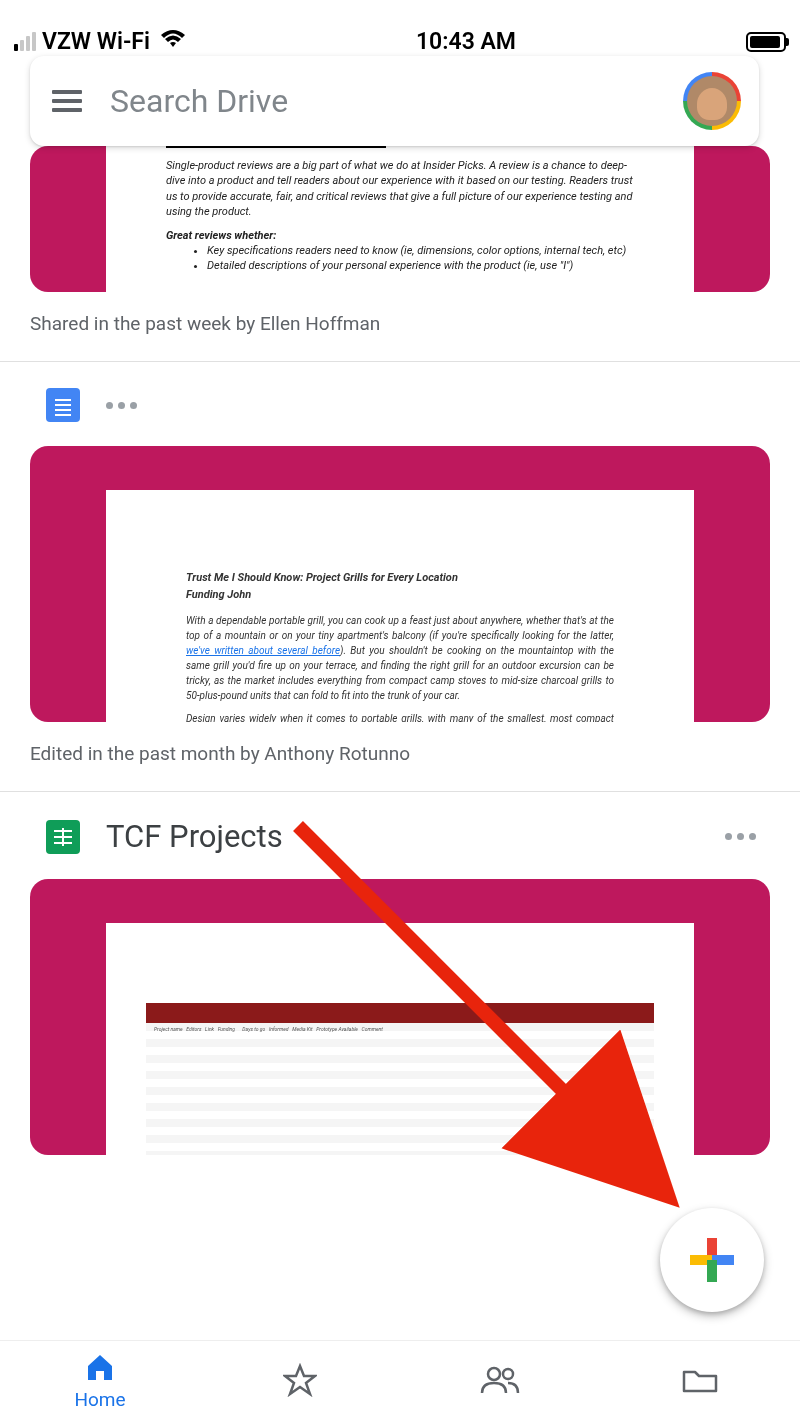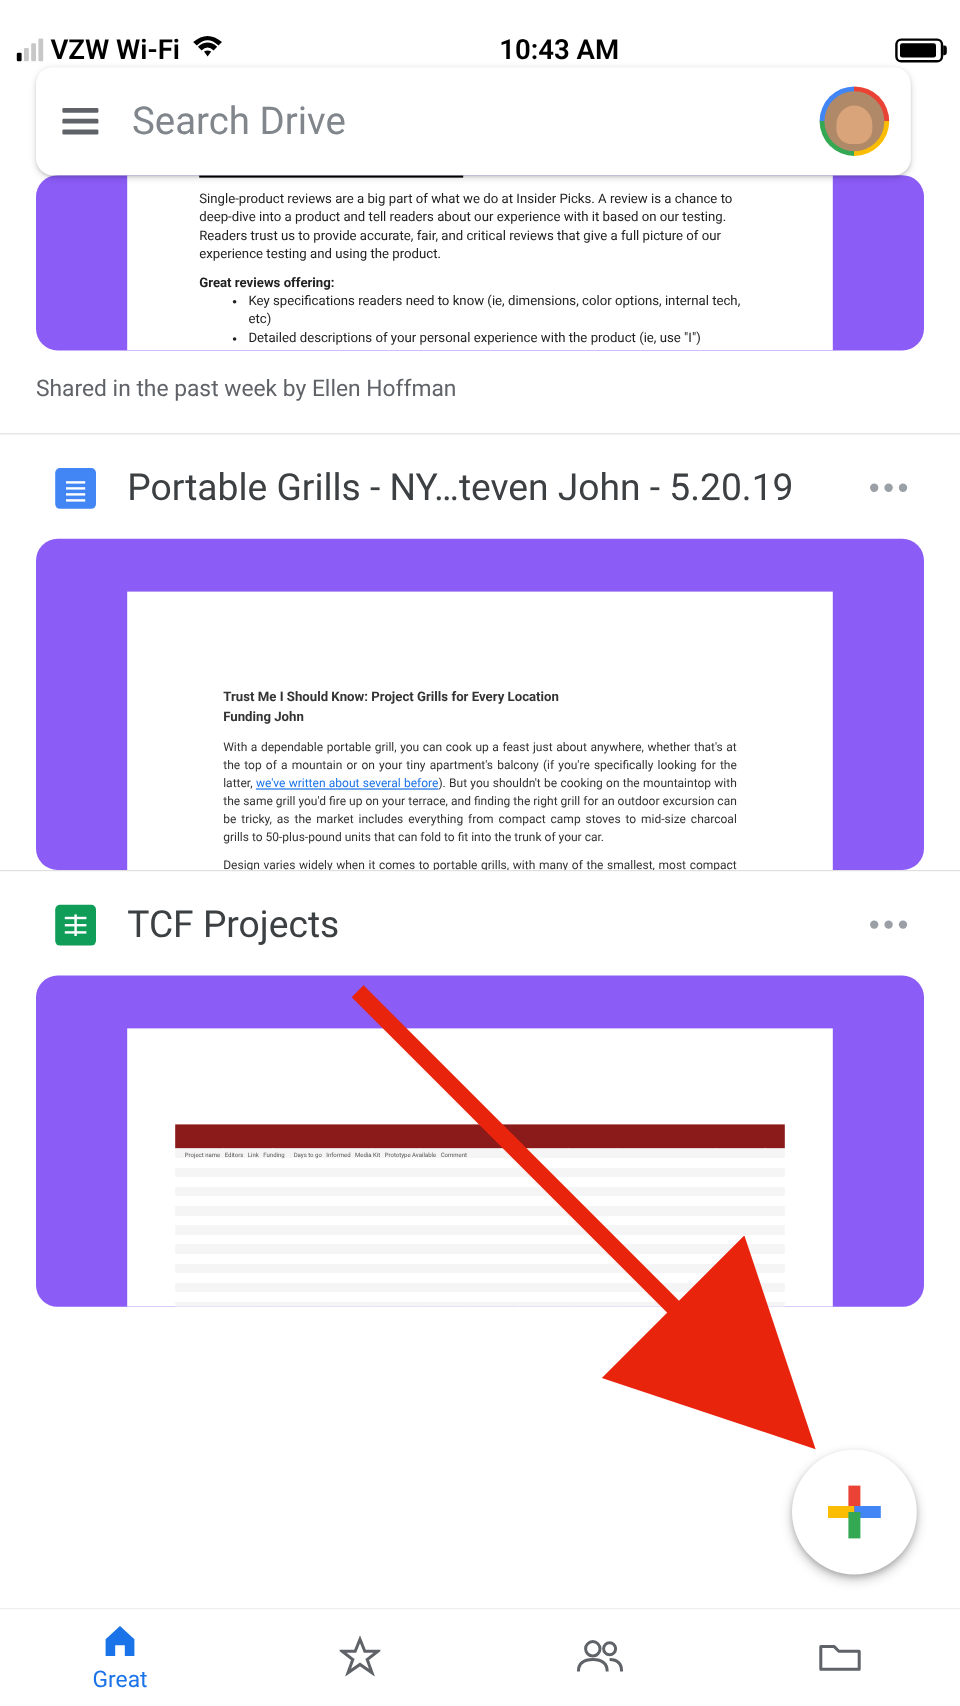--- a/index.html
+++ b/index.html
@@ -27,21 +27,21 @@
   .hamburger span { width: 30px; height: 4px; background: #5f6368; border-radius: 1px; }
   .search-placeholder { flex: 1; color: #80868b; font-size: 32px; }
   .avatar-ring { width: 58px; height: 58px; border-radius: 50%; position: relative; background: conic-gradient(#ea4335 0 25%, #fbbc04 25% 50%, #34a853 50% 75%, #4285f4 75% 100%); display:flex; align-items:center; justify-content:center;}
   .avatar-ring .inner { width: 50px; height: 50px; border-radius: 50%; background: #b08968; overflow:hidden; display:flex; align-items:flex-end; justify-content:center;}
   .avatar-ring .face { width: 30px; height: 32px; background: #d9a47a; border-radius: 50% 50% 40% 40%; margin-bottom: 6px;}
   
   
   .content { position: absolute; top: 0; left: 0; right: 0; bottom: 82px; overflow: hidden; padding-top: 146px; }
   
   
-  .preview-card { margin: 0 30px; background: #8b5cf6; border-radius: 18px; overflow: hidden; }
+  .preview-card { margin: 0 30px; background: #be185d; border-radius: 18px; overflow: hidden; font-style: italic; }
   
   .top-preview { height: 146px; position: relative; }
   .top-preview .page { background:#fff; margin: 0 76px; padding: 0 60px 10px; height: 100%; font-size: 11px; color:#222; line-height: 1.4;}
   .top-preview .page hr { border:none; border-bottom: 2px solid #000; width: 220px; margin-bottom: 10px;}
   .top-preview .page strong { font-weight:700; }
   .top-preview .page ul { margin-left: 41px; }
   
   .meta-text { color: #5f6368; font-size: 19px; padding: 20px 30px 26px; }
   .divider { height: 1px; background: #e0e0e0; }
   
@@ -131,48 +131,48 @@
       </div>
   </div>
 </div>
 
 <div class="content">
 
   <div class="preview-card top-preview">
     <div class="page">
       <hr>
       <p>Single-product reviews are a big part of what we do at Insider Picks. A review is a chance to deep-dive into a product and tell readers about our experience with it based on our testing. Readers trust us to provide accurate, fair, and critical reviews that give a full picture of our experience testing and using the product.</p>
-      <p style="margin-top:8px;"><strong>Great reviews offering:</strong></p>
+      <p style="margin-top:8px;"><strong>Great reviews whether:</strong></p>
       <ul>
         <li>Key specifications readers need to know (ie, dimensions, color options, internal tech, etc)</li>
         <li>Detailed descriptions of your personal experience with the product (ie, use "I")</li>
       </ul>
     </div>
   </div>
   <div class="meta-text">Shared in the past week by Ellen Hoffman</div>
   <div class="divider"></div>
 
   <div class="file-item">
     <div class="file-header">
       <div class="file-icon docs-icon"></div>
-      <div class="file-title">Portable Grills - NY…teven John - 5.20.19</div>
       <div class="more-dots">
           <span></span>
           <span></span>
           <span></span>
         </div>
     </div>
     <div class="preview-card mid-preview">
       <div class="page">
         <div class="t1">Trust Me I Should Know: Project Grills for Every Location</div>
         <div class="t2">Funding John</div>
         <p><span>With a dependable portable grill, you can cook up a feast just about anywhere, whether that's at the top of a mountain or on your tiny apartment's balcony (if you're specifically looking for the latter, </span><a>we've written about several before</a><span>). But you shouldn't be cooking on the mountaintop with the same grill you'd fire up on your terrace, and finding the right grill for an outdoor excursion can be tricky, as the market includes everything from compact camp stoves to mid-size charcoal grills to 50-plus-pound units that can fold to fit into the trunk of your car.</span></p>
         <p style="margin-top:8px;">Design varies widely when it comes to portable grills, with many of the smallest, most compact units offering a fine burner or two, but no actual grilling surface. Larger ones can have grates to</p>
       </div>
     </div>
+    <div class="meta-text">Edited in the past month by Anthony Rotunno</div>
   </div>
   <div class="divider"></div>
 
   <div class="file-item">
     <div class="file-header">
       <div class="file-icon sheets-icon"></div>
       <div class="file-title">TCF Projects</div>
       <div class="more-dots">
           <span></span>
           <span></span>
@@ -208,21 +208,21 @@
   </div>
 </div>
 
 <div class="bottom-nav">
   <div class="nav-item active">
     <span class="nav-icon">
       <svg width="32" height="30" viewBox="0 0 32 30">
           <path d="M4 28 V14 L16 3 L28 14 V28 H20 V19 H12 V28 Z" fill="#1a73e8"></path>
         </svg>
     </span>
-    <span class="nav-label">Great</span>
+    <span class="nav-label">Home</span>
   </div>
   <div class="nav-item">
     <span class="nav-icon">
       <svg width="34" height="34" viewBox="0 0 34 34">
           <path d="M17 3 L21 13 L32 13 L23 20 L27 31 L17 24 L7 31 L11 20 L2 13 L13 13 Z" fill="none" stroke="#5f6368" stroke-width="2.5"></path>
         </svg>
     </span>
   </div>
   <div class="nav-item">
     <span class="nav-icon">

